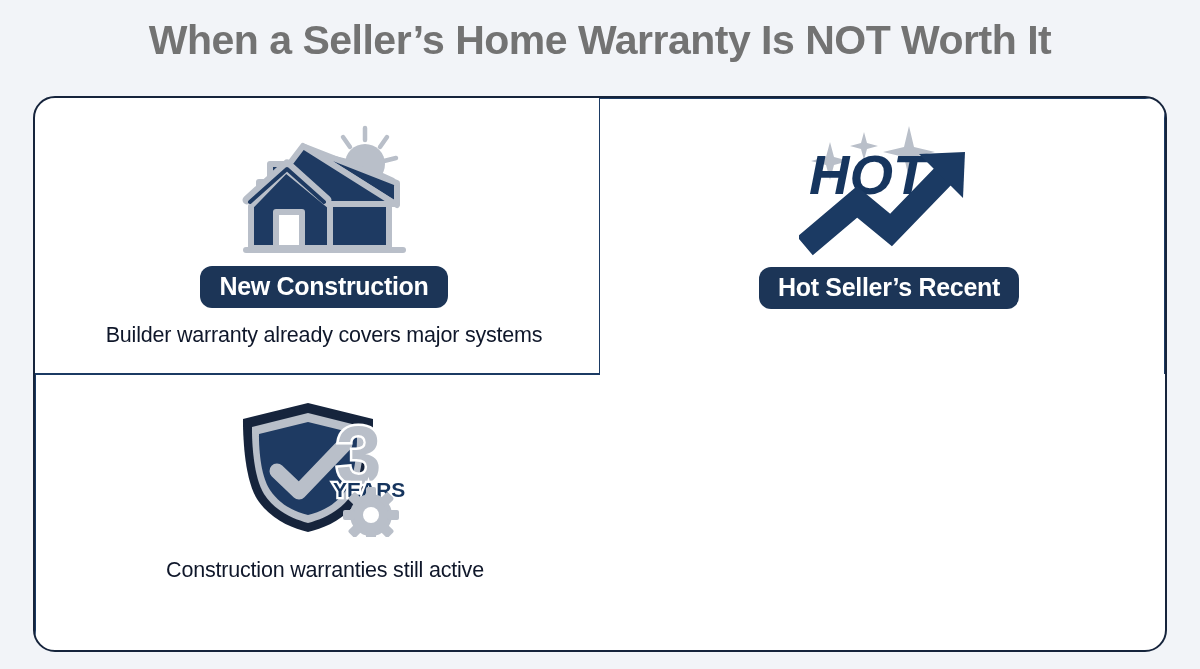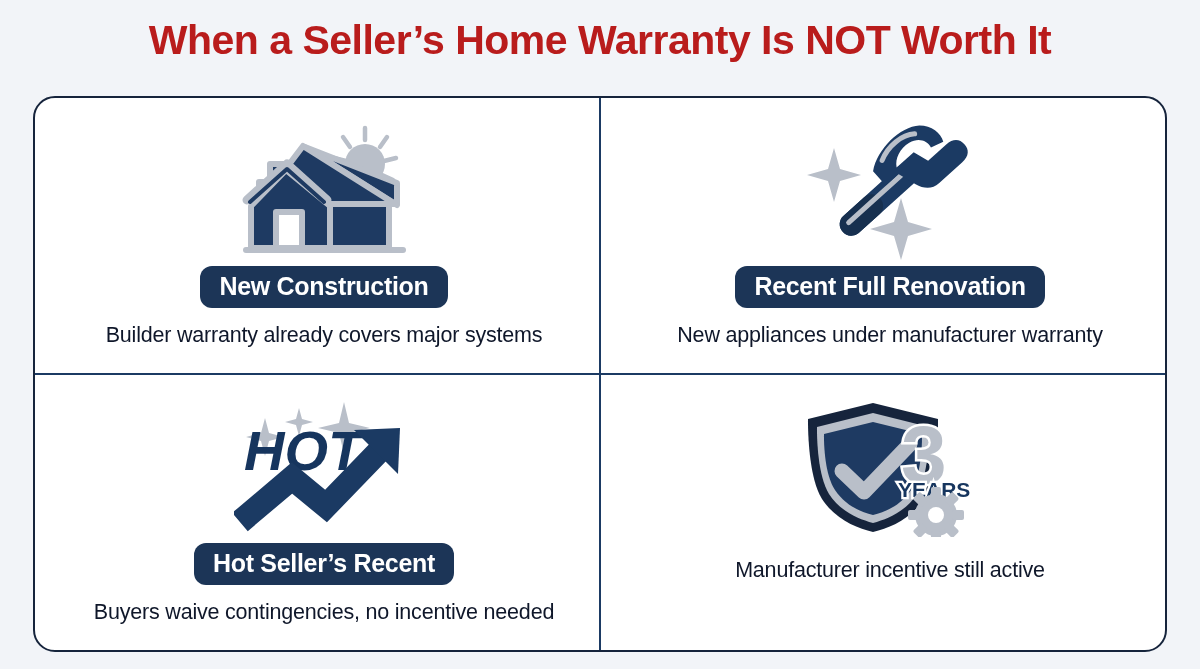--- a/index.html
+++ b/index.html
@@ -21,21 +21,21 @@
   }
   .page-title {
     position: absolute;
     top: 17px;
     left: 0;
     width: 1200px;
     text-align: center;
     font-size: 41px;
     font-weight: bold;
     letter-spacing: -0.5px;
-    color: #b91c1c;
+    color: #737373;
     font-family: "Liberation Sans", sans-serif;
     white-space: nowrap;
   }
   .grid-card {
     position: absolute;
     left: 33px;
     top: 96px;
     width: 1134px;
     height: 556px;
     box-sizing: border-box;
@@ -128,73 +128,36 @@
           <path d="M10 80 L50 44 L90 80" fill="none" stroke="#b9bfc9" stroke-width="9" stroke-linecap="round" stroke-linejoin="round"></path>
           <path d="M13 82 L50 49 L87 82" fill="none" stroke="#1e3a62" stroke-width="4" stroke-linecap="round" stroke-linejoin="round"></path>
 
           <rect x="39" y="92" width="26" height="36" fill="#ffffff" stroke="#b9bfc9" stroke-width="6" stroke-linejoin="round"></rect>
         </svg>
       </div>
       <div class="badge">New Construction</div>
       <div class="caption">Builder warranty already covers major systems</div>
     </div>
 
-    <div class="quad q2">
-      <div class="icon-wrap">
-        <svg width="175" height="140" viewBox="0 0 175 140" aria-hidden="true">
-
-          <path d="M31 28 L37 49 L58 55 L37 61 L31 82 L25 61 L4 55 L25 49 Z" fill="#b9bfc9"></path>
-          <path d="M98 78 L105 102 L129 109 L105 116 L98 140 L91 116 L67 109 L91 102 Z" fill="#b9bfc9"></path>
-
-          <g transform="rotate(-42 87 70)">
-            <rect x="24" y="58" width="96" height="23" rx="11" fill="#1b3a63"></rect>
-            <rect x="24" y="58" width="50" height="23" rx="11" fill="#17304f"></rect>
-            <rect x="32" y="64" width="80" height="5" rx="2.5" fill="#b9bfc9"></rect>
-          </g>
-
-          <g transform="rotate(-42 120 44)">
-            <path d="M78 16
-                     C 96 2, 128 1, 143 13
-                     C 152 21, 154 33, 150 41
-                     L 137 37
-                     C 139 29, 134 21, 124 19
-                     C 113 17, 103 21, 98 29
-                     L 121 29
-                     L 126 45
-                     L 150 45
-                     C 160 45, 164 50, 164 57
-                     C 164 64, 160 69, 150 69
-                     L 119 69
-                     C 110 69, 104 63, 101 54
-                     L 95 35
-                     L 78 35 Z" fill="#1b3a63"></path>
-            <path d="M92 14 C 106 7, 124 8, 134 16" fill="none" stroke="#b9bfc9" stroke-width="5" stroke-linecap="round"></path>
-          </g>
-        </svg>
-      </div>
-      <div class="badge">Recent Full Renovation</div>
-      <div class="caption">New appliances under manufacturer warranty</div>
-    </div>
 
     <div class="quad q3">
       <div class="icon-wrap">
         <svg width="180" height="135" viewBox="0 0 180 135" aria-hidden="true">
 
           <path d="M31 18 L35 33 L50 37 L35 41 L31 56 L27 41 L12 37 L27 33 Z" fill="#b9bfc9"></path>
           <path d="M65 8 L68 19 L79 22 L68 25 L65 36 L62 25 L51 22 L62 19 Z" fill="#b9bfc9"></path>
           <path d="M110 2 L115 23 L136 28 L115 33 L110 54 L105 33 L84 28 L105 23 Z" fill="#b9bfc9"></path>
 
           <text x="10" y="70" font-family="Liberation Sans, sans-serif" font-size="56" font-weight="bold" font-style="italic" fill="#16355e">HOT</text>
 
           <path d="M6 122 L58 78 L92 106 L152 44 L152 44" fill="none" stroke="#1b3a63" stroke-width="24" stroke-linejoin="miter" stroke-linecap="butt"></path>
           <path d="M120 30 L166 28 L164 74 Z" fill="#1b3a63"></path>
         </svg>
       </div>
       <div class="badge">Hot Seller’s Recent</div>
-      <div class="caption">Buyers waive contingencies, no incentive needed</div>
     </div>
 
     <div class="quad q4">
       <div class="icon-wrap">
         <svg width="185" height="140" viewBox="0 0 185 140" aria-hidden="true">
 
           <path d="M75 6 L140 22 C140 22, 141 78, 126 102
                    C113 122, 92 131, 75 135
                    C58 131, 37 122, 24 102
                    C9 78, 10 22, 10 22 Z" fill="#16243c"></path>
@@ -223,17 +186,17 @@
               <rect x="16" y="-5" width="12" height="10" rx="2"></rect>
               <rect x="-5" y="-28" width="10" height="12" rx="2" transform="rotate(45)"></rect>
               <rect x="-5" y="16" width="10" height="12" rx="2" transform="rotate(45)"></rect>
               <rect x="-28" y="-5" width="12" height="10" rx="2" transform="rotate(45)"></rect>
               <rect x="16" y="-5" width="12" height="10" rx="2" transform="rotate(45)"></rect>
             </g>
             <circle r="8" fill="#ffffff"></circle>
           </g>
         </svg>
       </div>
-      <div class="caption">Manufacturer incentive still active</div>
+      <div class="caption">Construction warranties still active</div>
     </div>
 
   </div>
 </div>
 
 </body></html>

